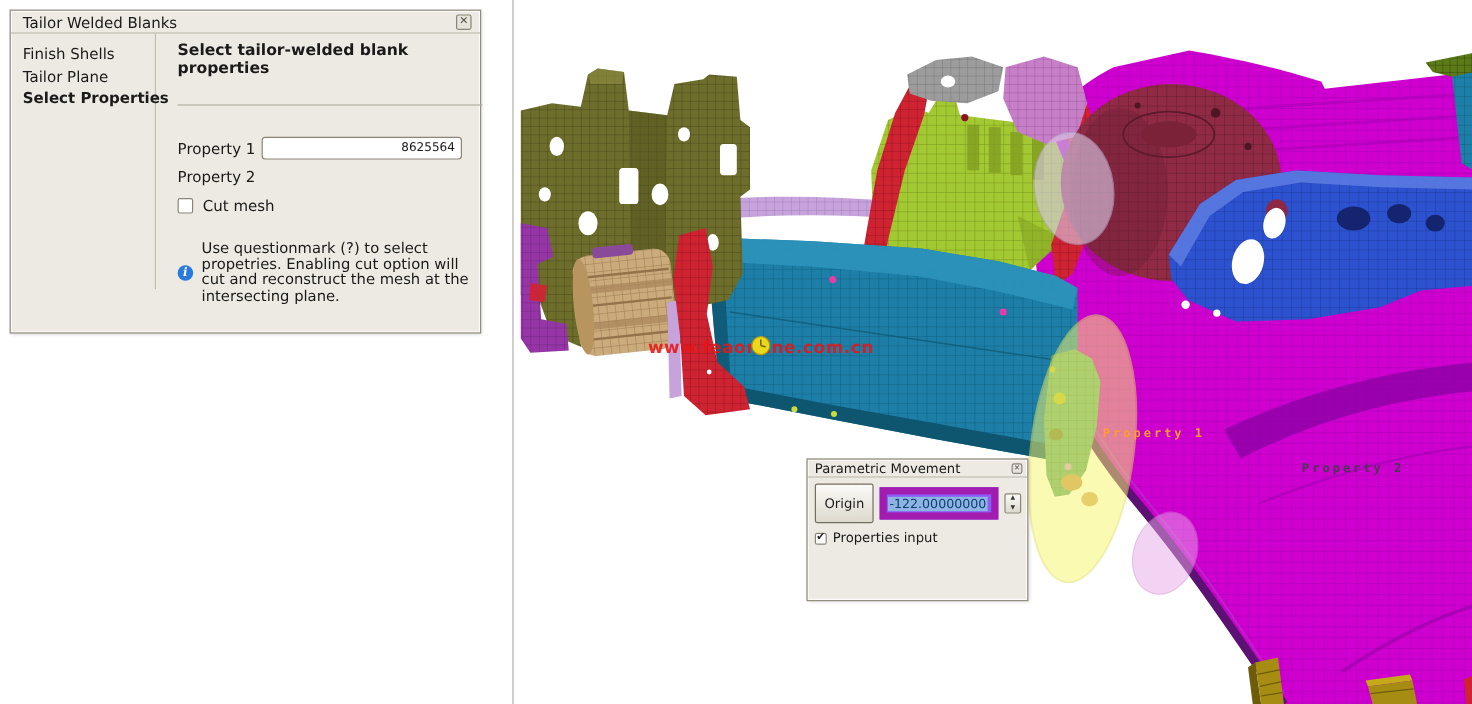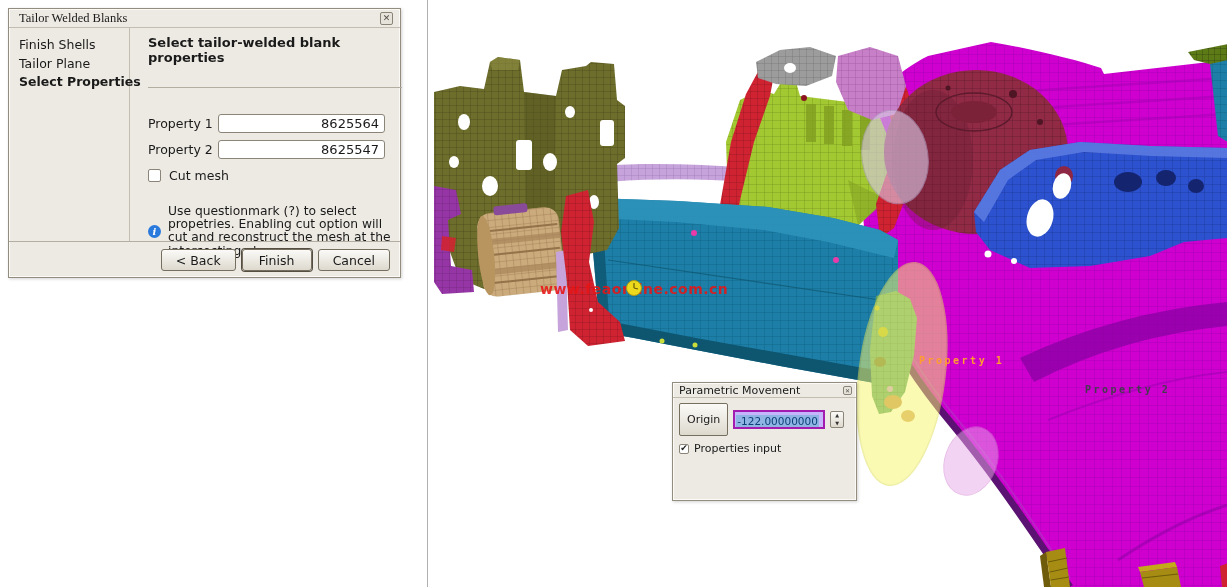--- a/index.html
+++ b/index.html
@@ -26,34 +26,34 @@
     background:linear-gradient(#fbfaf7,#ddd9ce);
     font-family:inherit;color:#1a1a1a;cursor:default;
     display:inline-flex;align-items:center;justify-content:center;
   }
   .checkbox{
     box-sizing:border-box;background:#fff;border:1px solid #8b8579;
     border-radius:2px;display:inline-flex;align-items:center;justify-content:center;
   }
   
   .twb{left:8px;top:8px;width:391px;height:268px;font-size:12.5px;}
-  .twb .titlebar{height:19px;padding:0 7px 0 10px;font-size:12.5px;font-family:Liberation Serif, serif;}
+  .twb .titlebar{height:19px;padding:0 7px 0 10px;font-size:12.5px;}
   .twb .closebox{width:13px;height:13px;font-size:9px;line-height:11px;}
   .twb-body{display:flex;height:213px;}
   .twb-steps{width:121px;border-right:1px solid #c2bdb0;padding:8px 0 0 10px;box-sizing:border-box;}
   .step{line-height:18.5px;white-space:nowrap;}
   .step.active{font-weight:bold;}
   .twb-main{flex:1;padding:7px 12px 0 18px;box-sizing:border-box;}
   .twb-heading{font-weight:bold;font-size:13px;padding-bottom:22px;border-bottom:1px solid #b3aea1;}
   .field-row{display:flex;align-items:center;margin-top:7px;}
   .field-row.first{margin-top:26px;}
   .field-label{width:70px;}
   .field-input{
     width:155px;height:17px;border:1px solid #8b8579;border-radius:3px;background:#fff;
-    text-align:right;padding:0 5px;line-height:17px;font-size:13px;
+    text-align:right;padding:0 5px;line-height:17px;font-size:10px;
   }
   .cut-row{display:flex;align-items:center;margin-top:9px;}
   .cut-row .checkbox{width:13px;height:13px;}
   .cut-row span.lbl{margin-left:8px;}
   .info-row{display:flex;align-items:center;margin-top:22px;}
   .info-icon{
     flex:0 0 13px;width:13px;height:13px;border-radius:50%;background:#2a7ade;color:#fff;
     font-family:"DejaVu Serif","Liberation Serif",serif;font-style:italic;font-weight:bold;
     font-size:10px;line-height:13px;text-align:center;margin-right:7px;
   }
@@ -69,22 +69,22 @@
     position:absolute;left:427px;top:0;width:800px;height:587px;
     border-left:1px solid #b0b0b0;box-sizing:border-box;background:#fff;
   }
   
   .pm{left:672px;top:382px;width:183px;height:117px;font-size:11px;}
   .pm .titlebar{height:15px;padding:0 4px 0 6px;font-size:11px;}
   .pm .closebox{width:9px;height:9px;font-size:6px;line-height:7px;}
   .pm-row{display:flex;align-items:center;margin:5px 5px 0 6px;gap:5px;}
   .pm .btn{height:33px;padding:0 7px;font-size:11px;border-radius:2px;}
   .pm-input{
-    width:86px;height:15px;border:2px solid #a21caf;background:#c4b5fd;
-    display:flex;align-items:flex-end;padding:0 1px;overflow:hidden;
+    width:86px;height:15px;border:6px solid #a21caf;background:#8b5cf6;
+    display:flex;align-items:center;padding:0 1px;overflow:hidden;
   }
   .pm-input .sel{background:#8fb4e4;color:#0c3f77;font-size:10.5px;white-space:nowrap;padding:0 1px;}
   .spinner{
     width:14px;height:17px;border:1px solid #8b8579;border-radius:2px;
     background:linear-gradient(#fbfaf7,#ddd9ce);display:flex;flex-direction:column;box-sizing:border-box;
   }
   .spin-half{flex:1;font-size:5px;line-height:6px;text-align:center;color:#333;}
   .pm-check-row{display:flex;align-items:center;margin:6px 0 0 6px;}
   .pm-check-row .checkbox{width:10px;height:10px;font-size:9px;line-height:9px;color:#222;}
   .pm-check-row span.lbl{margin-left:5px;}
@@ -311,37 +311,31 @@
       <div class="step active">Select Properties</div>
     </div>
     <div class="twb-main">
       <div class="twb-heading">Select tailor-welded blank properties</div>
       <div class="field-row first">
         <span class="field-label">Property 1</span>
         <div class="field-input">8625564</div>
       </div>
       <div class="field-row">
         <span class="field-label">Property 2</span>
-        <div class="field-input">8625547</div>
       </div>
       <div class="cut-row">
         <span class="checkbox"></span>
         <span class="lbl">Cut mesh</span>
       </div>
       <div class="info-row">
         <span class="info-icon">i</span>
         <span class="info-text">Use questionmark (?) to select propetries. Enabling cut option will cut and reconstruct the mesh at the intersecting plane.</span>
       </div>
     </div>
   </div>
-  <div class="twb-footer">
-    <button class="btn">&lt; Back</button>
-    <button class="btn default">Finish</button>
-    <button class="btn">Cancel</button>
-  </div>
 </div>
 
 <div class="win pm">
   <div class="titlebar">
     <span>Parametric Movement</span>
     <span class="closebox">✕</span>
   </div>
   <div class="pm-row">
     <button class="btn">Origin</button>
     <div class="pm-input">

